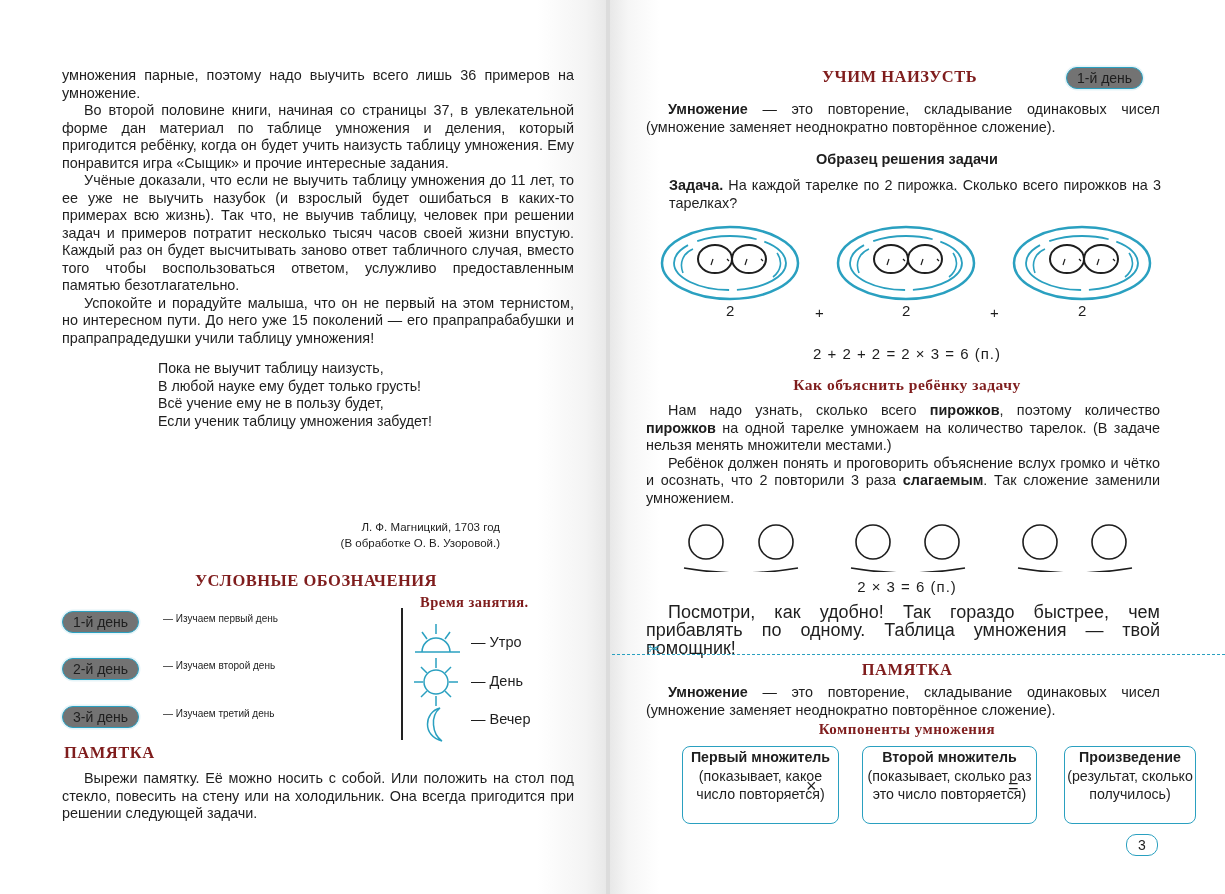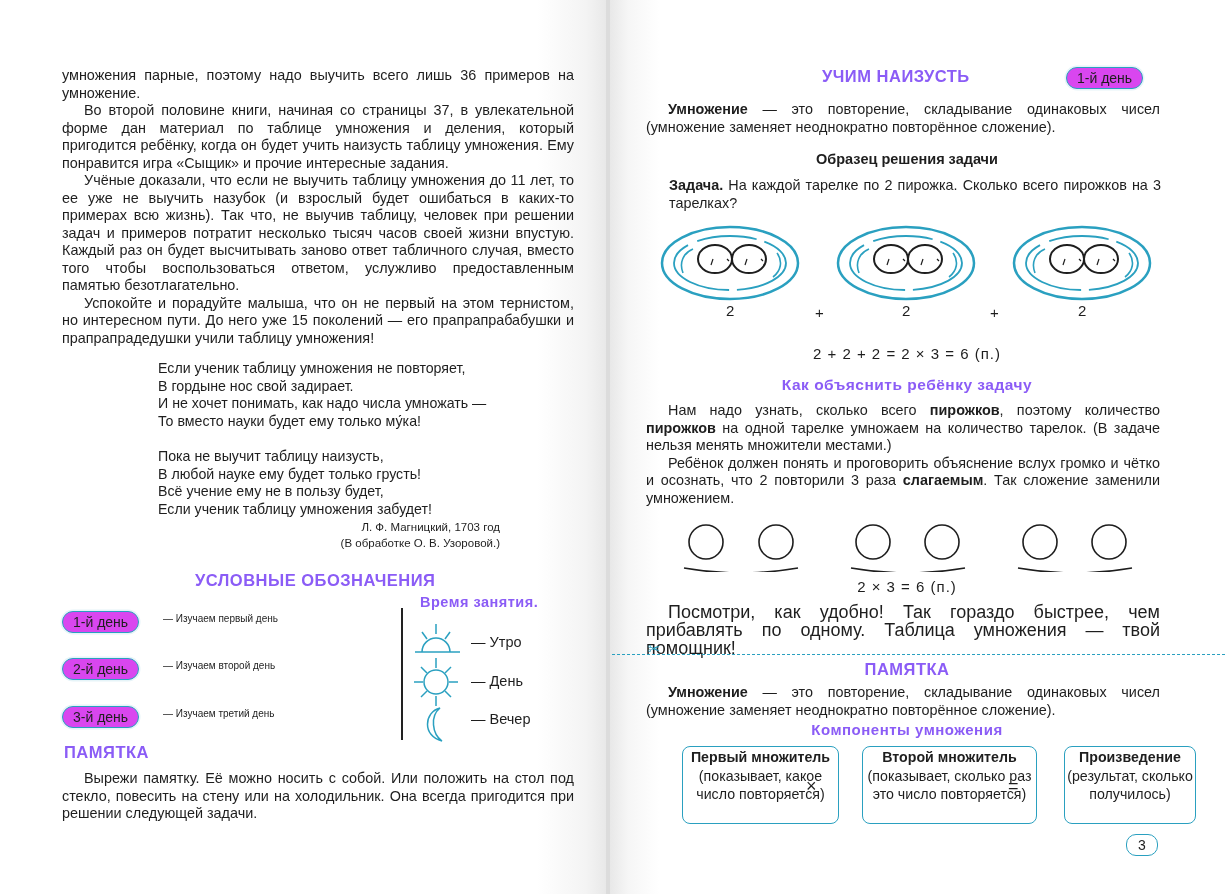--- a/index.html
+++ b/index.html
@@ -12,36 +12,36 @@
   .page { position: absolute; top: 0; height: 894px; }
   .page-left { left: 0; width: 610px; background: linear-gradient(to right, #ffffff 0%, #ffffff 88%, #f4f4f4 96%, #e6e6e6 100%); }
   .page-right { left: 610px; width: 615px; background: linear-gradient(to right, #e8e8e8 0%, #f6f6f6 3%, #ffffff 8%, #ffffff 100%); }
   .spine { position: absolute; left: 606px; top: 0; width: 4px; height: 894px; background: #dcdcdc; }
 
   .abs { position: absolute; }
   .para { font-size: 14.4px; line-height: 17.5px; text-align: justify; text-align-last: left; }
   .para p { margin: 0; }
   .indent { text-indent: 22px; }
   .serif-head {
-    font-family: Liberation Sans, sans-serif;
-    font-weight: bold; color: #8b5cf6; letter-spacing: 0.5px;
+    font-family: Liberation Serif, serif;
+    font-weight: bold; color: #7f1d1d; letter-spacing: 0.5px;
   }
   .b { font-weight: bold; }
 
   
   #left-text { left: 62px; top: 67px; width: 512px; }
   #poem { left: 158px; top: 360px; width: 360px; font-size: 14.2px; line-height: 17.6px; }
   #poem p { margin: 0; }
   #poem .stanza { margin-bottom: 17.6px; }
   #poem-credit { left: 280px; top: 519px; width: 220px; text-align: right; font-size: 11.5px; line-height: 16px; }
 
   #legend-title { left: 195px; top: 571px; font-size: 16.5px; }
   .day-badge {
     position: absolute; height: 20px; padding: 0 10px; font-size: 14px; line-height: 20px;
-    border: 1.4px solid #2aa0c0; border-radius: 12px; background: #d946ef;
+    border: 1.4px solid #2aa0c0; border-radius: 12px; background: #737373;
     box-shadow: 0 0 0 1.5px #e6f4f8;
     color: #1e1e1e;
   }
   .legend-desc { position: absolute; font-size: 10px; }
   #divider { left: 401px; top: 608px; width: 1.5px; height: 132px; background: #222; }
   #time-title { left: 420px; top: 594px; font-size: 14.5px; }
   .time-label { position: absolute; font-size: 14.5px; }
   #memo-left-title { left: 64px; top: 743px; font-size: 16.5px; }
   #memo-left-text { left: 62px; top: 770px; width: 512px; }
 
@@ -85,26 +85,20 @@
 
 <div id="left-text" class="abs para">
   <p>умножения парные, поэтому надо выучить всего лишь 36 примеров на умножение.</p>
   <p class="indent">Во второй половине книги, начиная со страницы 37, в увлекательной форме дан материал по таблице умножения и деления, который пригодится ребёнку, когда он будет учить наизусть таблицу умножения. Ему понравится игра «Сыщик» и прочие интересные задания.</p>
   <p class="indent">Учёные доказали, что если не выучить таблицу умножения до 11 лет, то ее уже не выучить назубок (и взрослый будет ошибаться в каких-то примерах всю жизнь). Так что, не выучив таблицу, человек при решении задач и примеров потратит несколько тысяч часов своей жизни впустую. Каждый раз он будет высчитывать заново ответ табличного случая, вместо того чтобы воспользоваться ответом, услужливо предоставленным памятью безотлагательно.</p>
   <p class="indent">Успокойте и порадуйте малыша, что он не первый на этом тернистом, но интересном пути. До него уже 15 поколений — его прапрапрабабушки и прапрапрадедушки учили таблицу умножения!</p>
 </div>
 
 <div id="poem" class="abs">
   <div class="stanza">
-    <p>Если ученик таблицу умножения не повторяет,</p>
-    <p>В гордыне нос свой задирает.</p>
-    <p>И не хочет понимать, как надо числа умножать —</p>
-    <p>То вместо науки будет ему только му́ка!</p>
-  </div>
-  <div class="stanza">
     <p>Пока не выучит таблицу наизусть,</p>
     <p>В любой науке ему будет только грусть!</p>
     <p>Всё учение ему не в пользу будет,</p>
     <p>Если ученик таблицу умножения забудет!</p>
   </div>
 </div>
 <div id="poem-credit" class="abs">
   <div>Л. Ф. Магницкий, 1703 год</div>
   <div>(В обработке О. В. Узоровой.)</div>
 </div>

